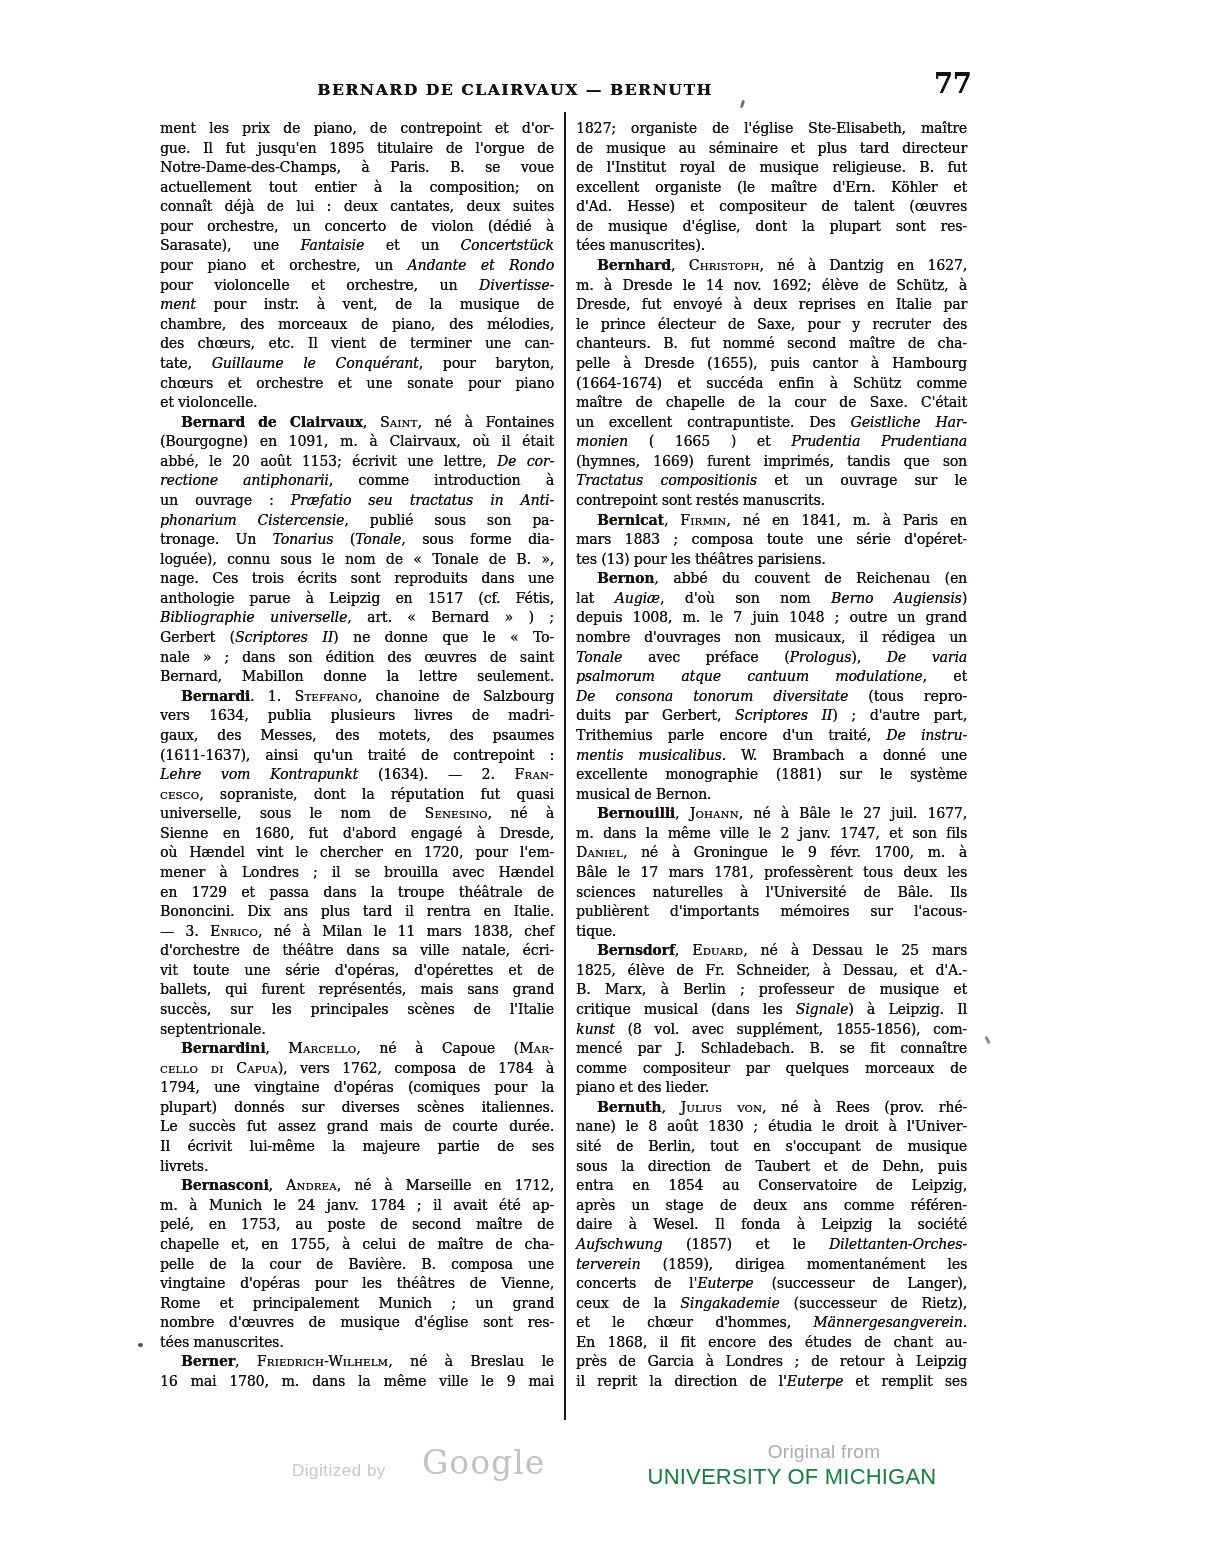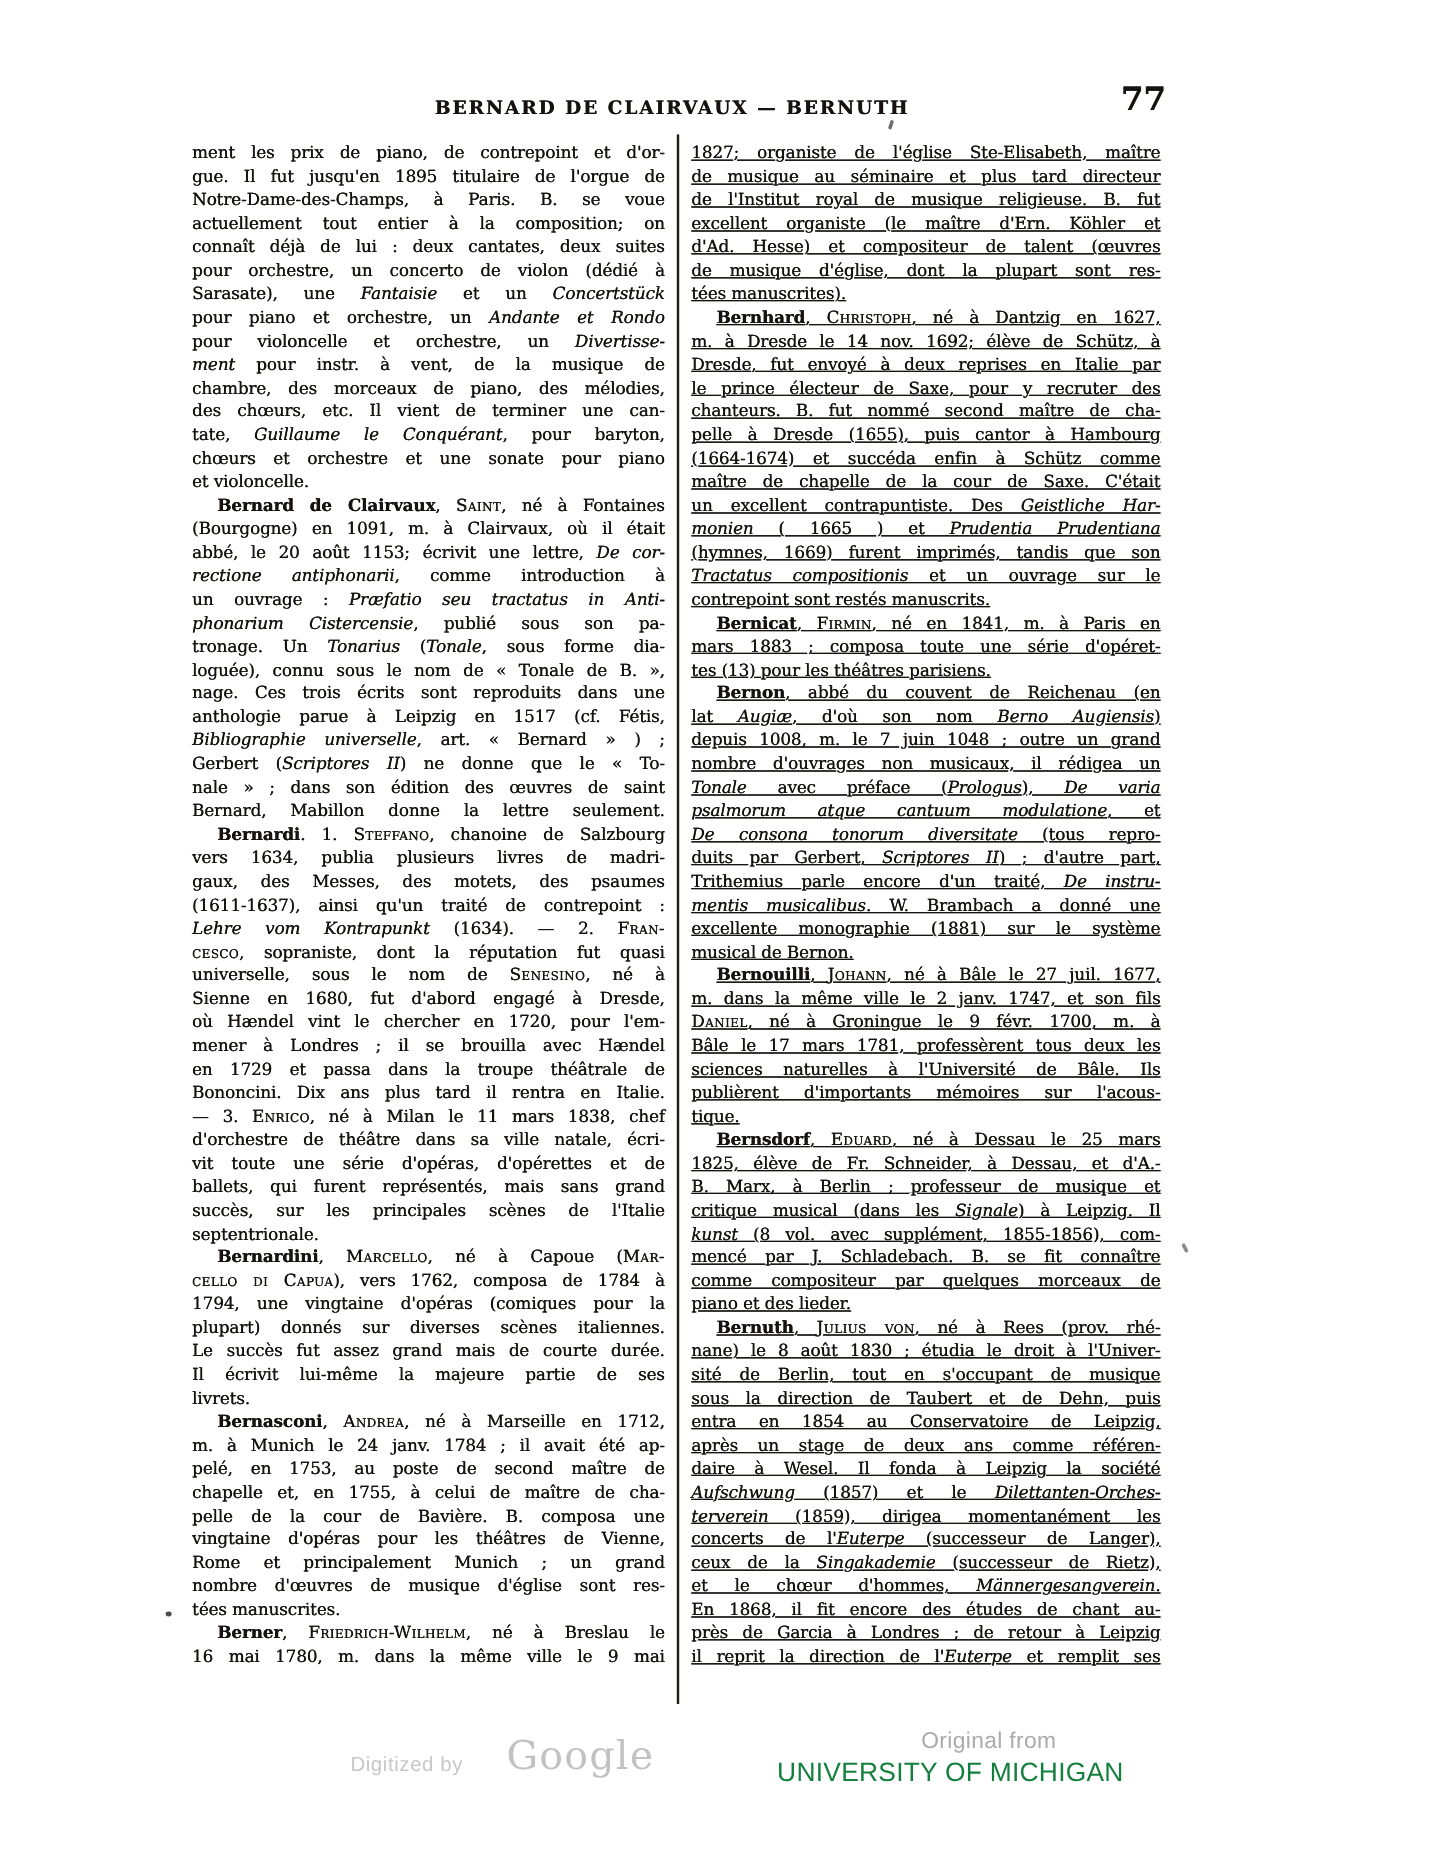--- a/index.html
+++ b/index.html
@@ -11,41 +11,40 @@
     color:#151210;
     overflow:hidden;
   }
   
   .running-head{
     position:absolute;top:80px;left:515px;
     transform:translateX(-50%);
     font-size:15.5px;font-weight:bold;letter-spacing:1.6px;
     white-space:nowrap;
     text-shadow:0.3px 0 0 currentColor;
-    margin-left:45px;
   }
   .page-number{
     position:absolute;top:68px;left:934px;
     font-size:27px;font-weight:bold;
     text-shadow:0.3px 0 0 currentColor;
   }
   
   .column-divider{
     position:absolute;left:564px;top:112px;
     width:2px;height:1308px;background:#1e1b18;
   }
   
   .col{
     position:absolute;top:119px;
     font-size:14px;line-height:19.58px;
     letter-spacing:-0.1px;
     text-shadow:0.25px 0 0 currentColor;
   }
   .col.left{left:160px;width:394px;}
-  .col.right{left:576px;width:391px;text-decoration:underline;}
+  .col.right{left:576px;width:391px;}
   .line{text-align:justify;white-space:normal;}
   .line.just{text-align-last:justify;}
   .line.ind{text-indent:21px;}
   .seg-b{font-weight:bold;}
   .seg-i{font-style:italic;margin-top:16px;}
   .seg-sc{font-variant:small-caps;letter-spacing:0.3px;}
   
   .wm{position:absolute;font-family:"Liberation Sans", sans-serif;}
   .wm-digitized{left:292px;top:1461px;font-size:17px;color:#c7c7c7;letter-spacing:0.5px;}
   .wm-google{

